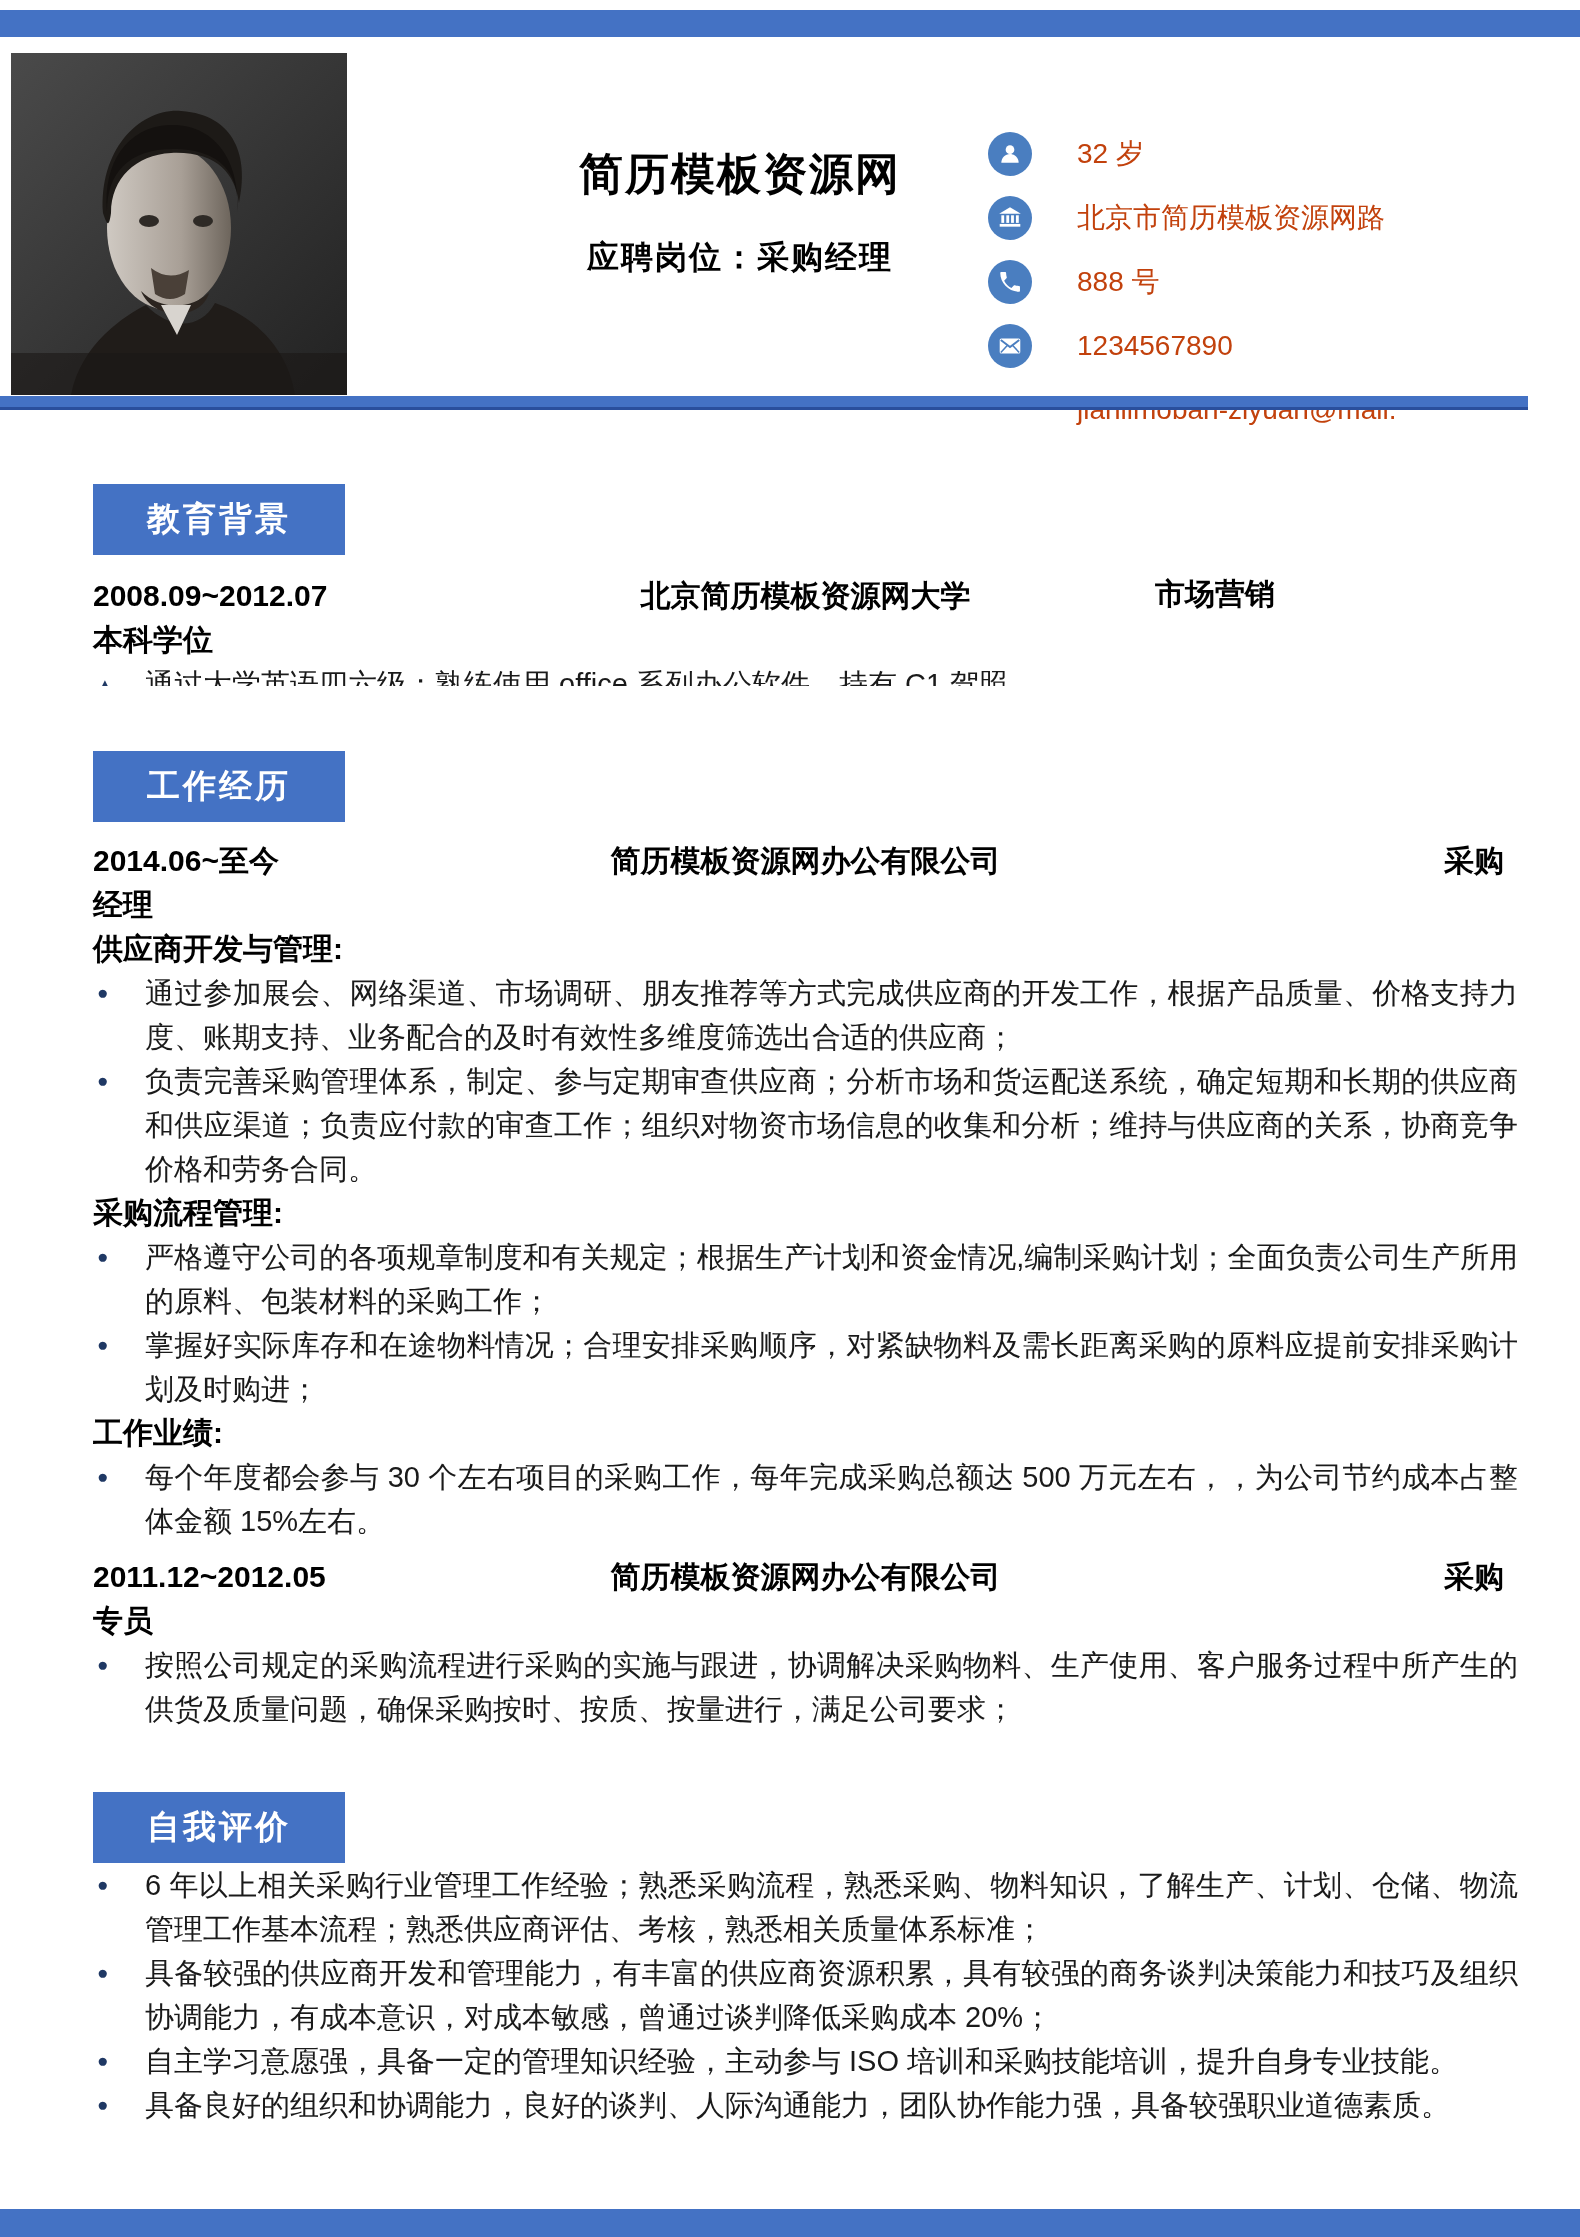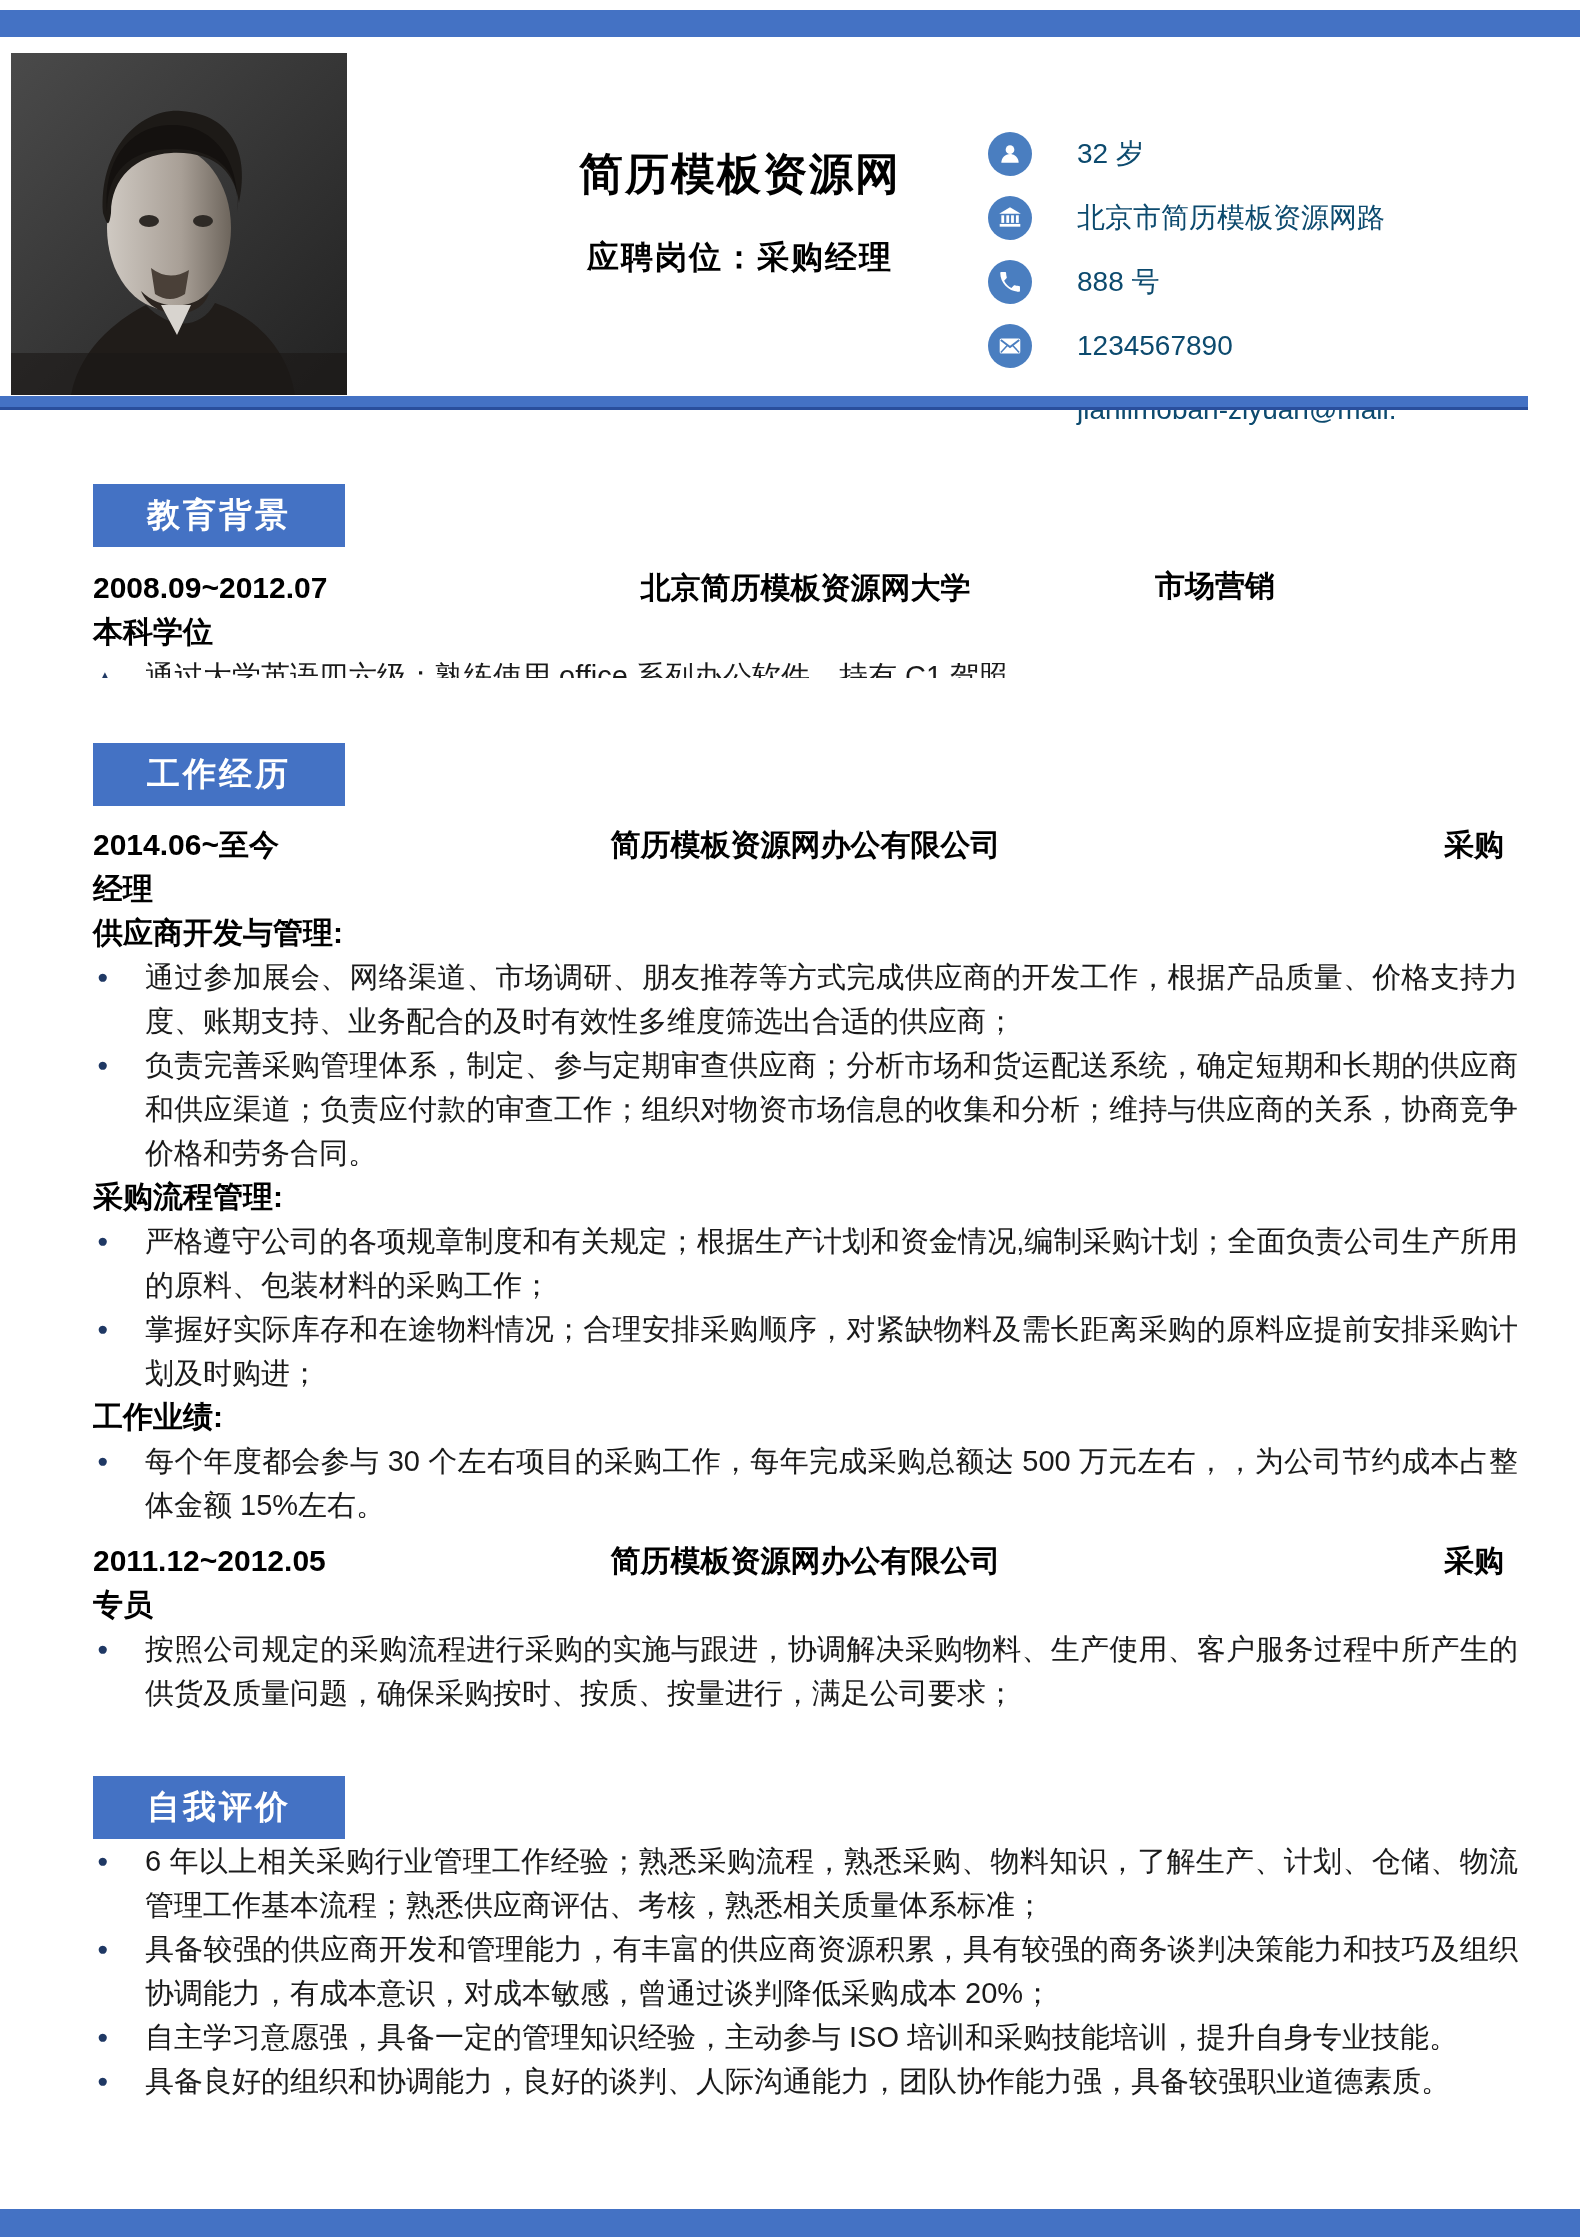--- a/index.html
+++ b/index.html
@@ -14,28 +14,28 @@
   .title-block{position:absolute;left:430px;top:150px;width:620px;text-align:center;}
   .resume-title{font-size:44px;font-weight:700;color:#000;letter-spacing:2px;line-height:1.1;margin:0;}
   .resume-subtitle{margin-top:38px;font-size:32px;font-weight:700;color:#000;letter-spacing:2px;}
 
   .contacts{position:absolute;left:988px;top:122px;}
   .c-row{display:flex;align-items:center;height:64px;}
   .c-ico{flex:0 0 44px;width:44px;height:44px;border-radius:50%;background:#4A7EC0;
          display:flex;align-items:center;justify-content:center;}
   .c-ico svg{width:26px;height:26px;}
   .c-ico.empty{background:transparent;}
-  .c-txt{margin-left:45px;font-size:28px;color:#0c4a6e;white-space:nowrap;}
+  .c-txt{margin-left:45px;font-size:28px;color:#c2410c;white-space:nowrap;}
 
   .divider{position:absolute;left:0;top:396px;width:1528px;height:11px;background:#4472C4;
            border-bottom:3px solid #2a4f9c;}
 
   .content{position:absolute;left:93px;top:484px;width:1425px;}
 
-  .sec-box{width:252px;height:63px;background:#4472C4;color:#fff;font-size:33px;font-weight:700;
+  .sec-box{width:252px;height:71px;background:#4472C4;color:#fff;font-size:33px;font-weight:700;
            letter-spacing:3px;display:flex;align-items:center;justify-content:center;}
   .sec-box.work{margin-top:65px;font-family:Liberation Mono, monospace;}
   .sec-box.self{margin-top:61px;}
 
   .row{position:relative;height:44px;line-height:44px;font-size:30px;font-weight:700;color:#000;}
   .edu-first{margin-top:19px;}
   .center-abs{position:absolute;left:50%;transform:translateX(-50%);white-space:nowrap;text-align:center;}
   .major-abs{position:absolute;left:1062px;white-space:nowrap;font-family:Liberation Mono, monospace;}
   .right-abs{position:absolute;right:14px;white-space:nowrap;}
 

